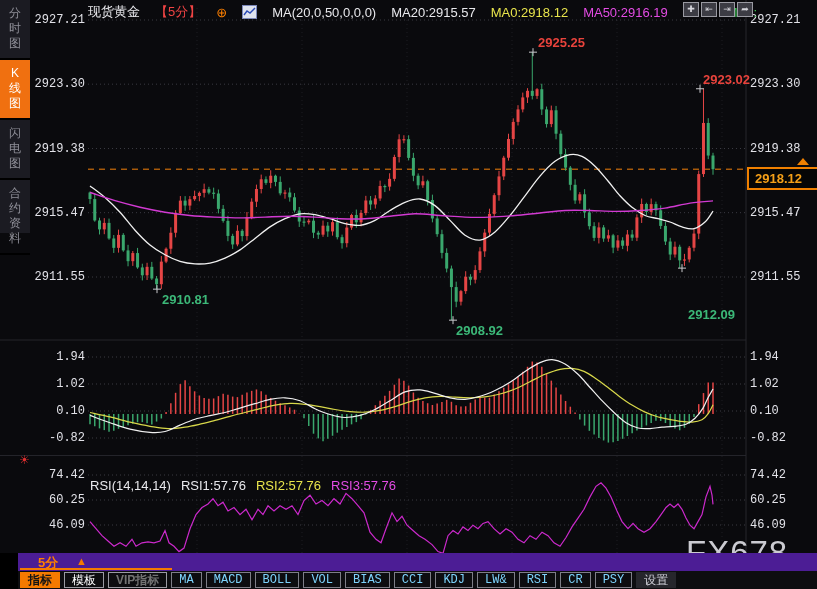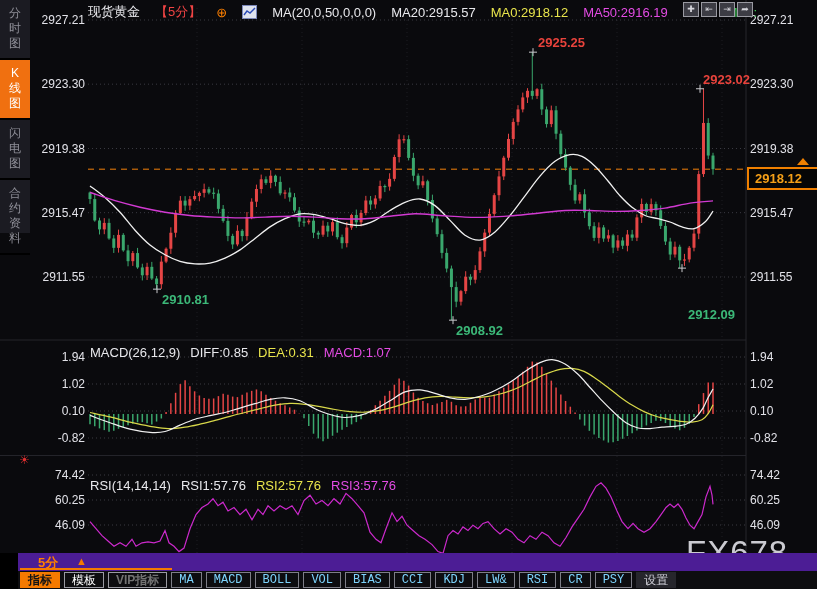--- a/index.html
+++ b/index.html
@@ -15,21 +15,21 @@
   .topbar{position:absolute;left:88px;top:4px;height:16px;display:flex;align-items:center;
           gap:15px;font-size:13px;color:#e8e8ec;white-space:nowrap;z-index:5;}
   .o{color:#ef4444;text-align:center;} .yv{color:#e8e44c;} .mv{color:#e44ce4;} .gv{color:#3ecc55;padding-left:44px;}
   .plus-ic{color:#ff8000;font-size:13px;}
   .chart-ic{width:13px;height:12px;background:#dfe3ee;border:1px solid #7a86b8;display:inline-block;position:relative;}
   .chart-ic svg{position:absolute;left:0;top:0;}
   .tool-icons{position:absolute;left:683px;top:2px;display:flex;gap:2px;z-index:6;}
   .tool-btn{width:14px;height:13px;background:#3c3c44;border:1px solid #9a9aa2;color:#d4d4da;
             font-size:9px;line-height:13px;text-align:center;cursor:pointer;overflow:hidden;}
   
-  .ax{position:absolute;font-size:12px;color:#e2e2e8;white-space:nowrap;z-index:4;}
+  .ax{position:absolute;font-size:12px;color:#e2e2e8;white-space:nowrap;z-index:4;font-family:Liberation Mono, monospace;}
   .ax.l{left:30px;width:55px;text-align:right;}
   .ax.r{left:750px;width:62px;text-align:left;}
   
   .ann{position:absolute;font-size:13px;font-weight:bold;white-space:nowrap;z-index:4;}
   .ann.red{color:#e8433c;} .ann.green{color:#3cb878;}
   
   .ind-hd{position:absolute;left:90px;font-size:13px;color:#e8e8ec;display:flex;gap:10px;
           white-space:nowrap;z-index:5;}
   .alert-ic{position:absolute;left:19px;top:453px;color:#e03030;font-size:12px;z-index:5;}
   
@@ -529,26 +529,20 @@
     <span class="mv">MA50:2916.19</span>
     <span class="gv">MA0:</span>
   </div>
   <div class="tool-icons" id="toolIcons">
       <div class="tool-btn">✚</div>
       <div class="tool-btn">⇤</div>
       <div class="tool-btn">⇥</div>
       <div class="tool-btn">➦</div>
     </div>
 
-  <div class="ind-hd" style="top:345px;">
-    <span>MACD(26,12,9)</span>
-    <span>DIFF:0.85</span>
-    <span class="yv">DEA:0.31</span>
-    <span class="mv">MACD:1.07</span>
-  </div>
 
   <span class="alert-ic">☀</span>
   <div class="ind-hd" style="top:478px;text-align:right;">
     <span>RSI(14,14,14)</span>
     <span>RSI1:57.76</span>
     <span class="yv">RSI2:57.76</span>
     <span class="mv">RSI3:57.76</span>
   </div>
 
   <div class="ptag">2918.12</div>

